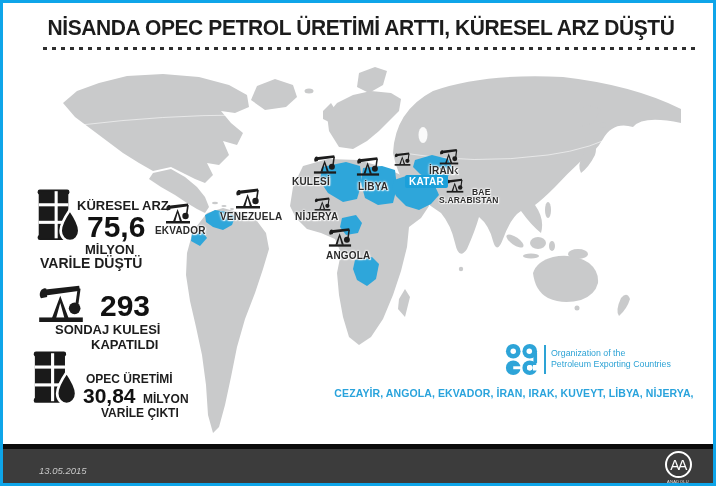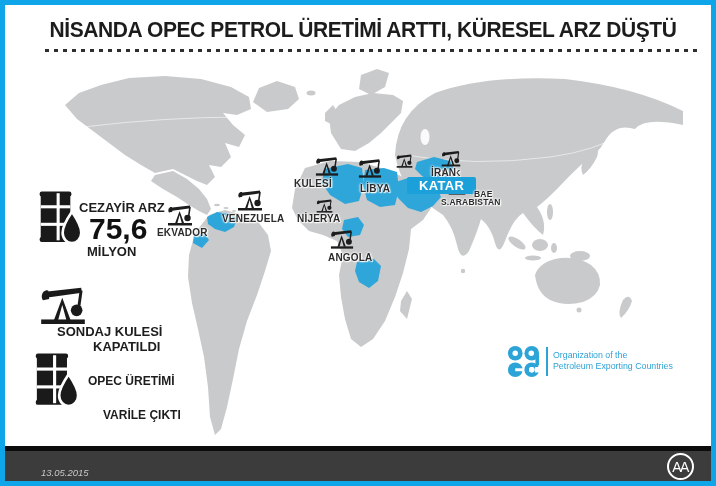--- a/index.html
+++ b/index.html
@@ -1,19 +1,19 @@
 <!DOCTYPE html>
 <html><head>
 <meta charset="utf-8">
 <style>
   html,body{margin:0;padding:0;background:#ffffff;}
   *{box-sizing:border-box;}
   .canvas{
     position:relative;width:716px;height:486px;overflow:hidden;
-    background:#ffffff;border:5px solid #0ea5e9;
+    background:#ffffff;border:3px solid #0ea5e9;
     font-family:"Liberation Sans","DejaVu Sans",sans-serif;color:#1d1d1d;
   }
   .abs{position:absolute;}
   
   .title{
     top:13px;left:0;width:716px;text-align:center;
     font-size:21px;font-weight:bold;letter-spacing:-0.4px;color:#1c1c1c;
     transform:scaleY(1.06);
   }
   .dots{
@@ -25,22 +25,22 @@
   .land{fill:#c9cacb;}
   .blue{fill:#2ea6da;}
   .border{stroke:#ffffff;stroke-width:1;fill:none;opacity:.55;}
   
   .mlabel{
     font-size:10px;font-weight:bold;color:#2b2b2b;letter-spacing:.2px;white-space:nowrap;
     text-shadow:0 0 2px #fff,0 0 2px #fff,0 0 3px #fff,1px 1px 1px #fff;
   }
   .mlabel.sm{font-size:8.5px;margin-left:45px;}
   .label-box{
-    background:#1ba0da;color:#ffffff;font-size:13px;font-weight:bold;
-    padding:1px 12px 1px;border-radius:2px;text-shadow:none;letter-spacing:.3px;
+    background:#1ba0da;color:#ffffff;font-size:10px;font-weight:bold;
+    padding:1px 4px 1px;border-radius:2px;text-shadow:none;letter-spacing:.3px;
   }
   .pump{color:#1c1c1c;}
   
   .stat-t{font-weight:bold;white-space:nowrap;}
   .big{font-weight:bold;color:#111;}
   
   .opec-text{font-size:8.8px;color:#2da3d5;line-height:10.5px;white-space:nowrap;}
   .opec-line{width:1.6px;background:#2da3d5;}
   .members{
     left:320px;top:383px;width:382px;text-align:center;
@@ -172,34 +172,40 @@
   <span class="abs mlabel sm" style="left:424px;top:184px">BAE</span>
   <span class="abs mlabel sm" style="left:391px;top:192px">S.ARABISTAN</span>
   <span class="abs mlabel" style="left:292px;top:208px">NİJERYA</span>
   <span class="abs mlabel" style="left:323px;top:247px">ANGOLA</span>
   <span class="abs mlabel" style="left:217px;top:208px">VENEZUELA</span>
   <span class="abs mlabel" style="left:152px;top:222px">EKVADOR</span>
 
   <svg class="abs" style="left:34px;top:186px;width:44px;height:57px;color:#1a1a1a">
       <use href="#sym-barrel"></use>
     </svg>
-  <div class="abs stat-t" style="left:74px;top:195px;font-size:13px">CEZAYİR ARZ</div>
+  <div class="abs stat-t" style="left:74px;top:195px;font-size:13px">KÜRESEL ARZ</div>
   <div class="abs big" style="left:84px;top:207px;font-size:30px">75,6</div>
   <div class="abs stat-t" style="left:82px;top:239px;font-size:13px">MİLYON</div>
+  <div class="abs stat-t" style="left:37px;top:252px;font-size:14px">VARİLE DÜŞTÜ</div>
 
   <svg class="abs pump" style="left:28px;top:279px;width:60px;height:40px;color:#1a1a1a">
       <use href="#sym-pump"></use>
     </svg>
+  <div class="abs big" style="left:97px;top:286px;font-size:30px">293</div>
   <div class="abs stat-t" style="left:52px;top:319px;font-size:13px">SONDAJ KULESİ</div>
   <div class="abs stat-t" style="left:88px;top:334px;font-size:13px">KAPATILDI</div>
 
   <svg class="abs" style="left:30px;top:348px;width:45px;height:58px;color:#1a1a1a">
       <use href="#sym-barrel"></use>
     </svg>
   <div class="abs stat-t" style="left:83px;top:369px;font-size:12px">OPEC ÜRETİMİ</div>
+  <div class="abs" style="left:80px;top:381px;white-space:nowrap">
+    <span class="big" style="font-size:21px;vertical-align:baseline">30,84</span>
+    <span class="stat-t" style="font-size:12px;vertical-align:baseline;margin-left:3px">MİLYON</span>
+  </div>
   <div class="abs stat-t" style="left:98px;top:403px;font-size:12px">VARİLE ÇIKTI</div>
 
   <svg class="abs" style="left:502px;top:340px;width:33px;height:33px" viewBox="0 0 36 36">
     <g fill="#2da4d8">
       <circle cx="9" cy="9" r="8"></circle>
       <circle cx="27" cy="9" r="8"></circle>
       <rect x="31" y="9" width="4" height="14" rx="2"></rect>
       <circle cx="9" cy="27" r="8"></circle>
       <circle cx="27" cy="27" r="8"></circle>
     </g>
@@ -208,20 +214,21 @@
     <circle cx="27" cy="27" r="3" fill="#fff"></circle>
     <rect x="9" y="25.4" width="9" height="3.2" fill="#fff"></rect>
     <rect x="30.5" y="24" width="7" height="6" fill="#fff"></rect>
     <circle cx="27" cy="27" r="3" fill="#fff"></circle>
   </svg>
   <div class="abs opec-line" style="left:541px;top:342px;height:29px"></div>
   <div class="abs opec-text" style="left:548px;top:345px">Organization of the</div>
   <div class="abs opec-text" style="left:548px;top:356px">Petroleum Exporting Countries</div>
 
   <div class="abs members">
+    <div>CEZAYİR, ANGOLA, EKVADOR, İRAN, IRAK, KUVEYT, LİBYA, NİJERYA,</div>
   </div>
 
   <div class="abs foot-strip"></div>
   <div class="abs foot-bar"></div>
   <div class="abs foot-date">13.05.2015</div>
   <div class="abs aa-logo">
     <div class="aa-circle">AA</div>
     <div class="aa-sub">ANADOLU AJANSI</div>
   </div>
 

